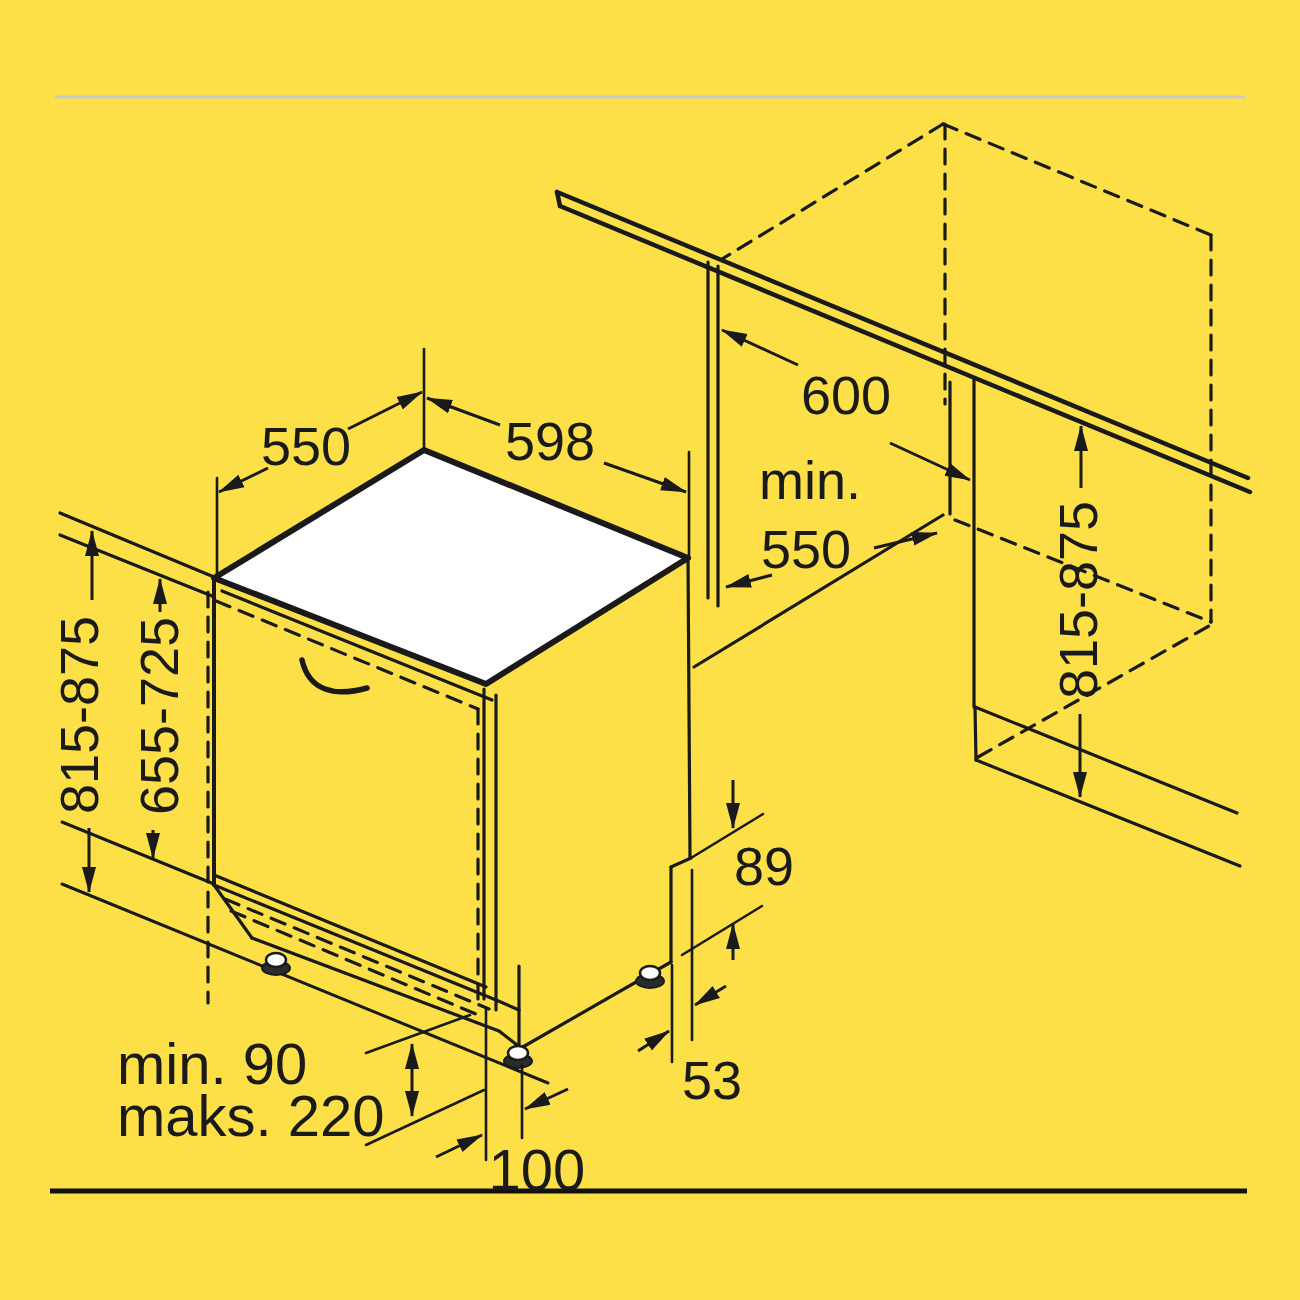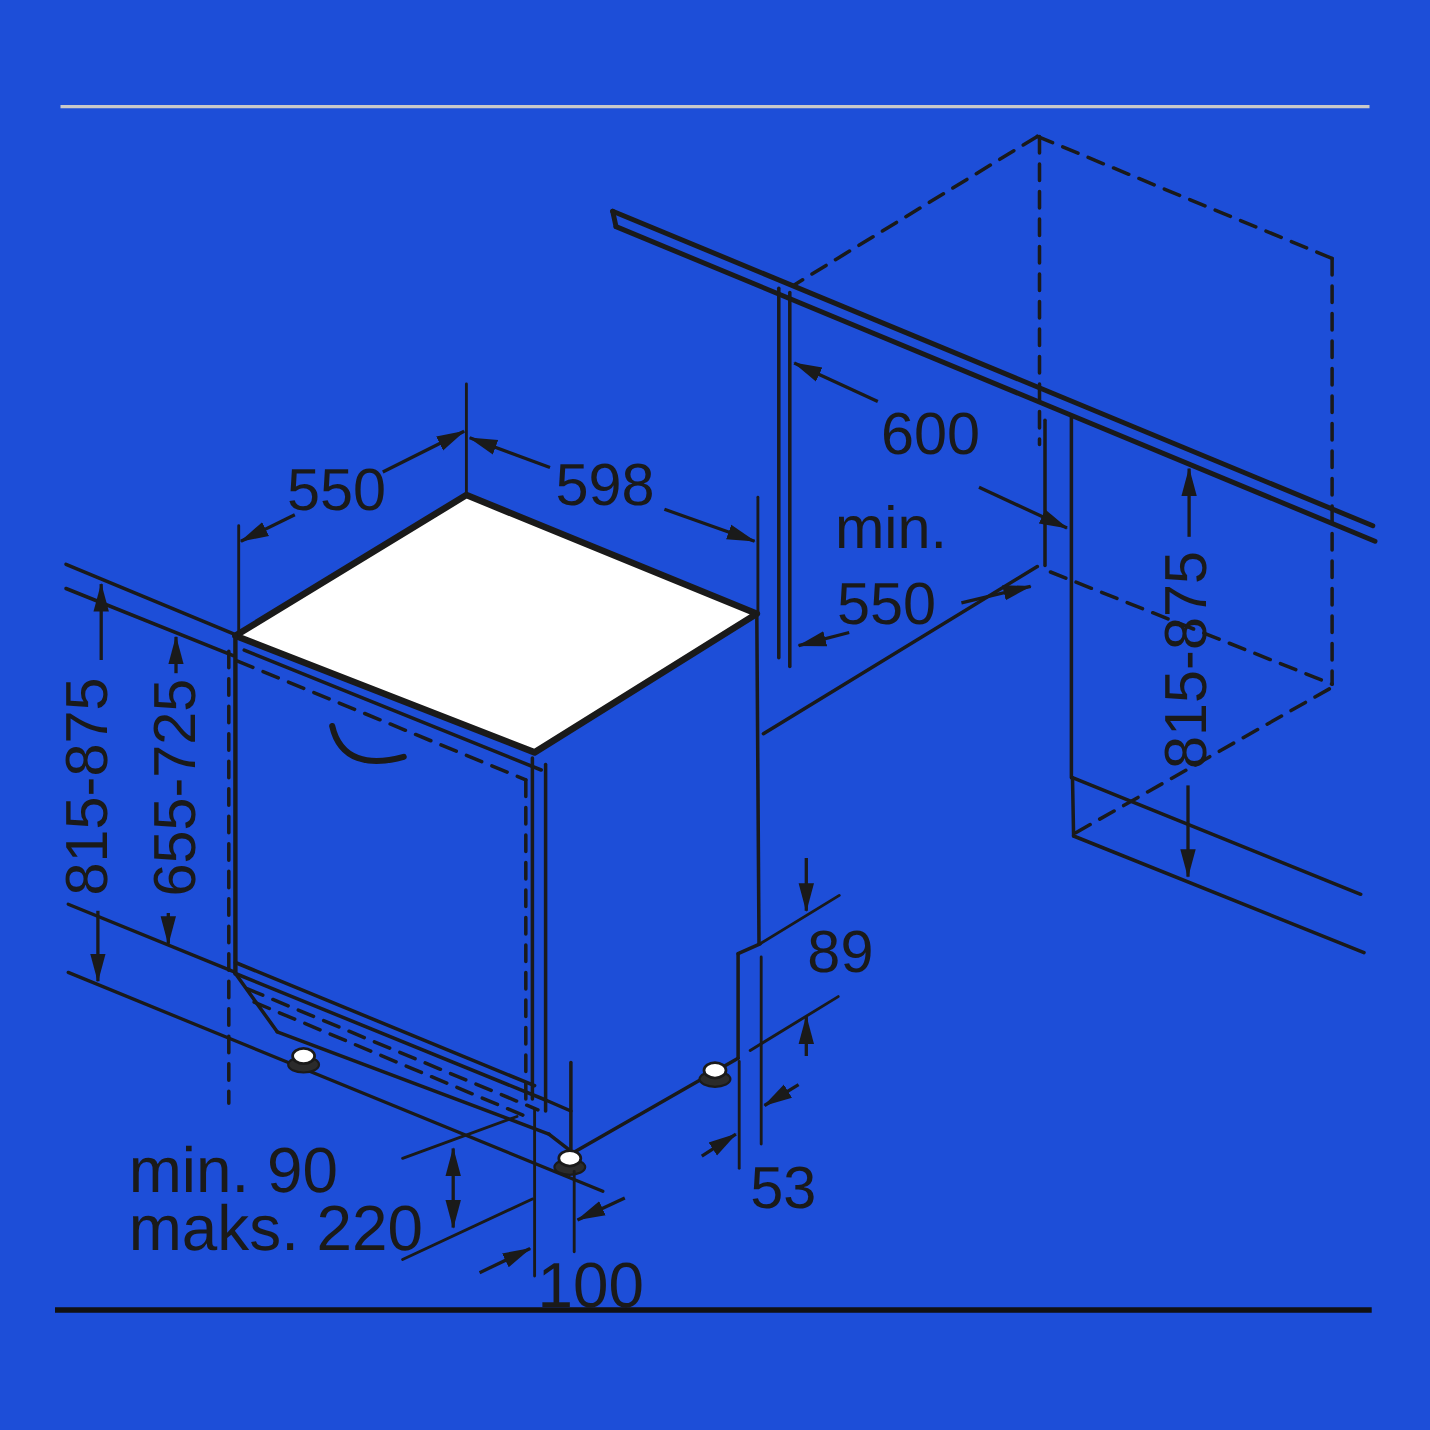--- a/index.html
+++ b/index.html
@@ -1,16 +1,16 @@
 <!DOCTYPE html>
 <html><head>
 <meta charset="utf-8">
 <style>
   html,body{margin:0;padding:0;background:#fff;}
-  .stage{position:relative;width:1300px;height:1300px;background:#1d4ed8;overflow:hidden;
+  .stage{position:relative;width:1300px;height:1300px;background:#fde047;overflow:hidden;
          font-family:"Liberation Sans", sans-serif;}
   svg{position:absolute;left:0;top:0;}
   .ink  {stroke:#1a1a1a;fill:none;stroke-linecap:round;stroke-linejoin:round;}
   .w6{stroke-width:6;} .w45{stroke-width:4.5;} .w4{stroke-width:4;}
   .w32{stroke-width:3.2;} .w3{stroke-width:3;} .w26{stroke-width:2.6;}
   .dash{stroke-dasharray:15 10;}
   .dim{stroke:#1a1a1a;stroke-width:3;fill:none;}
   text{fill:#1a1a1a;font-family:"Liberation Sans", sans-serif;}
   .lbl{font-size:54px;}
   .lblBig{font-size:58px;}

